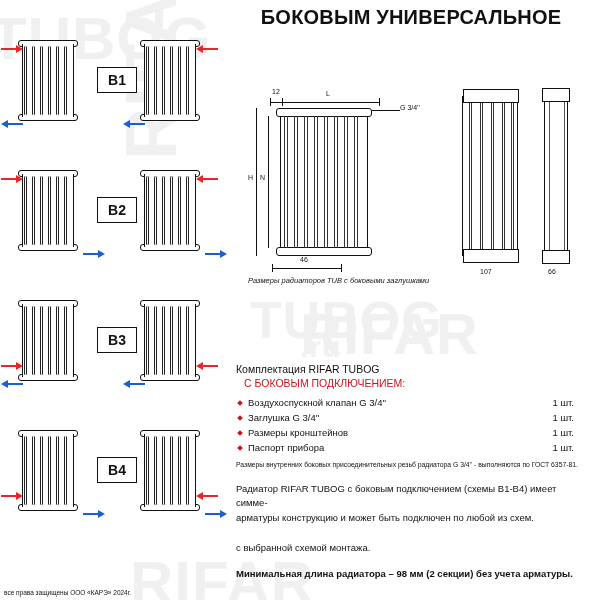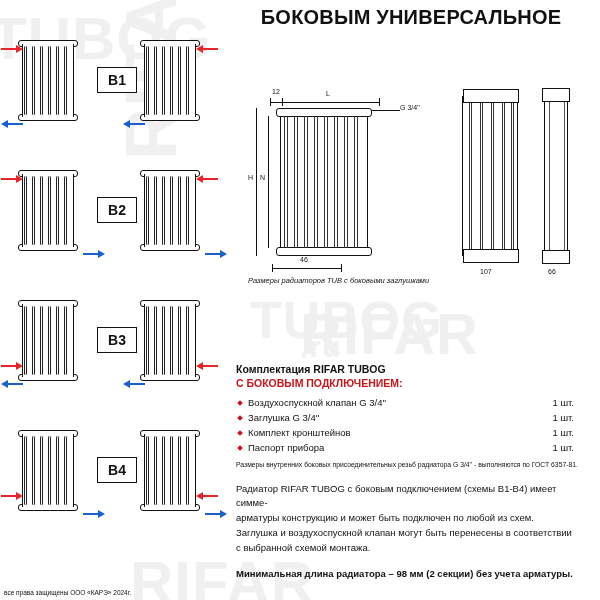--- a/index.html
+++ b/index.html
@@ -124,22 +124,22 @@
   .rightrad .plate {
     position:absolute; width:56px; height:14px; left:0;
     border:1px solid #111; background:#fff;
   }
   .rightrad .plate.t { top:-8px; }
   .rightrad .plate.b { bottom:-8px; }
   .dimtxt { position:absolute; font-size:7px; }
 
   
   .content { position:absolute; left:236px; top:362px; width:352px; z-index:2; }
-  .kit-title { font-size:10.5px; font-weight:bold; line-height:1.35; }
-  .kit-title .red { color:#c9141a; }
+  .kit-title { font-size:10.5px; font-weight:normal; line-height:1.35; }
+  .kit-title .red { color:#c9141a;margin-left:8px; }
   .kit-list { margin:6px 14px 0 0; padding:0; list-style:none; }
   .kit-list li {
     font-size:9.5px; line-height:1.55;
     position:relative; padding-left:12px;
   }
   .kit-list li .bul {
     position:absolute; left:2px; top:5px;
     width:4px; height:4px; background:#c9141a;
     transform:rotate(45deg);
   }
@@ -400,35 +400,35 @@
       <span>Воздухоспускной клапан G 3/4''</span>
       <span class="qty">1 шт.</span>
     </li>
     <li>
       <span class="bul"></span>
       <span>Заглушка G 3/4''</span>
       <span class="qty">1 шт.</span>
     </li>
     <li>
       <span class="bul"></span>
-      <span>Комплект кронштейнов</span>
+      <span>Размеры кронштейнов</span>
       <span class="qty">1 шт.</span>
     </li>
     <li>
       <span class="bul"></span>
       <span>Паспорт прибора</span>
       <span class="qty">1 шт.</span>
     </li>
   </ul>
 
   <div class="note">Размеры внутренних боковых присоединительных резьб радиатора G 3/4'' - выполняются по ГОСТ 6357-81.</div>
 
   <div class="para">
     <span>Радиатор RIFAR TUBOG с боковым подключением (схемы B1-B4) имеет симме-</span><br>
     <span>арматуры конструкцию и может быть подключен по любой из схем.</span><br>
-    <span>Заглушка и воздухоспускной клапан могут быть перенесены в соответствии</span><br>
+    <br>
     <span>с выбранной схемой монтажа.</span>
   </div>
 
   <div class="para bold">Минимальная длина радиатора – 98 мм (2 секции) без учета арматуры.</div>
 </div>
 
 <div class="footer">все права защищены ООО «КАРЭ» 2024г.</div>
 
 </body></html>

